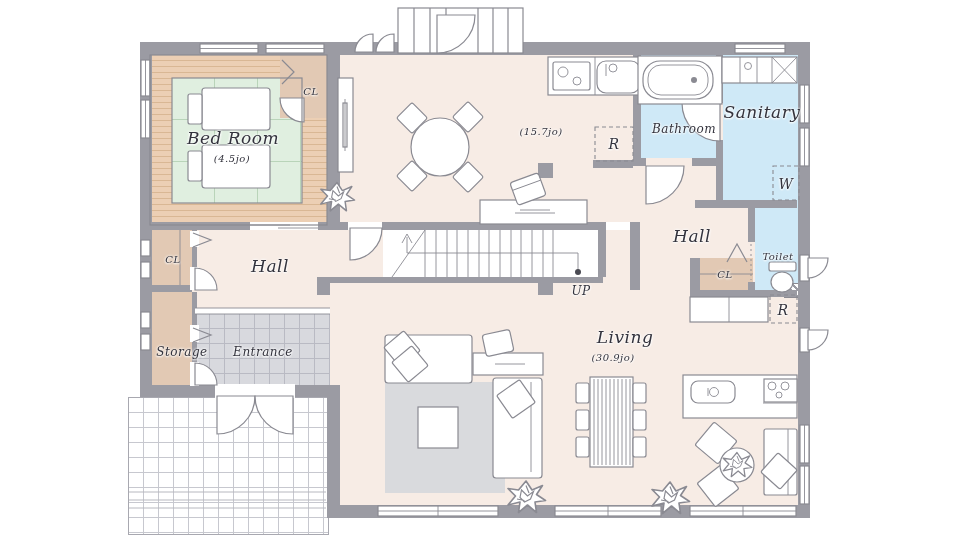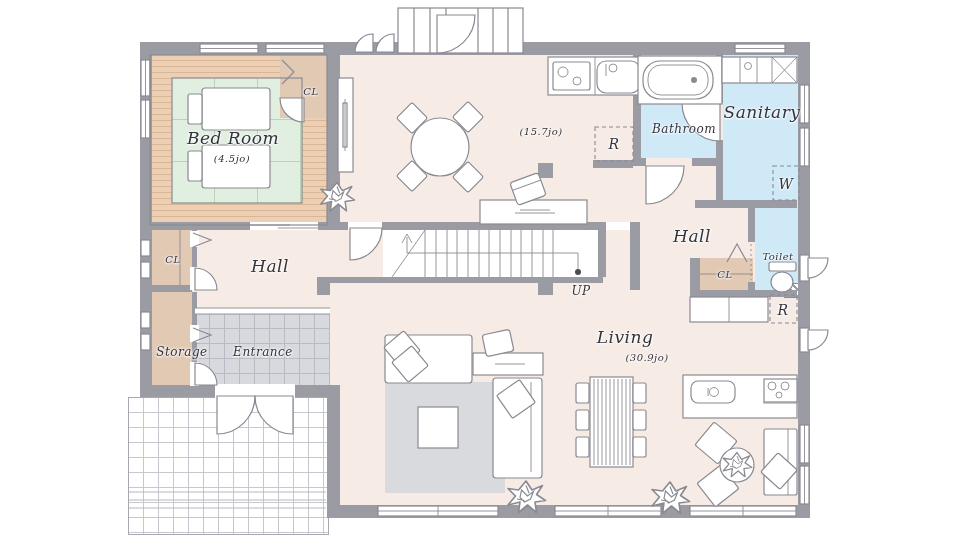--- a/index.html
+++ b/index.html
@@ -311,14 +311,14 @@
   <div class="lbl s17" style="left:692px;top:236px;">Hall</div>
   <div class="lbl s15" style="left:778px;top:256px;">Toilet</div>
   <div class="lbl s15" style="left:725px;top:274px;">CL</div>
   <div class="lbl s14" style="left:783px;top:310px;">R</div>
   <div class="lbl s17" style="left:270px;top:266px;">Hall</div>
   <div class="lbl s15" style="left:173px;top:259px;">CL</div>
   <div class="lbl s16" style="left:182px;top:352px;">Storage</div>
   <div class="lbl s16" style="left:263px;top:352px;">Entrance</div>
   <div class="lbl s12" style="left:581px;top:291px;">UP</div>
   <div class="lbl s17" style="left:625px;top:311px;margin-top:26px;">Living</div>
-  <div class="lbl s15" style="left:647px;top:357px;">(30.9jo)</div>
+  <div class="lbl s15" style="left:613px;top:357px;">(30.9jo)</div>
 </div>
 
 </body></html>

